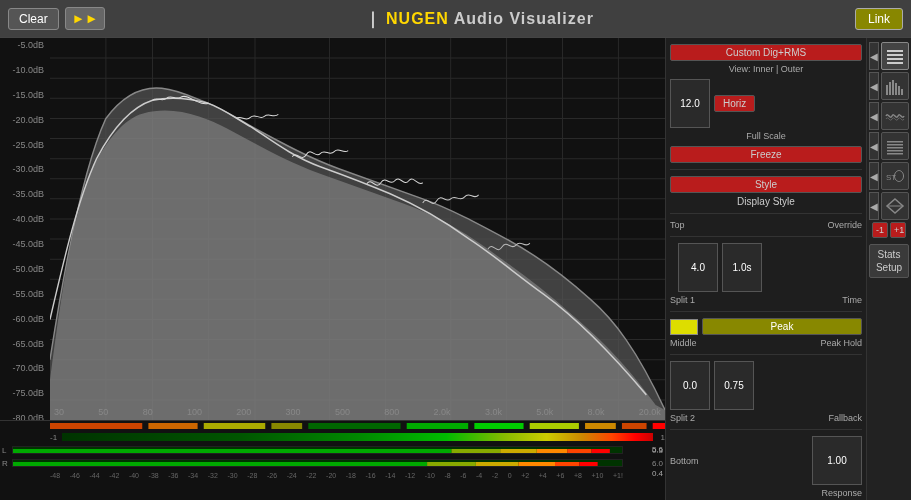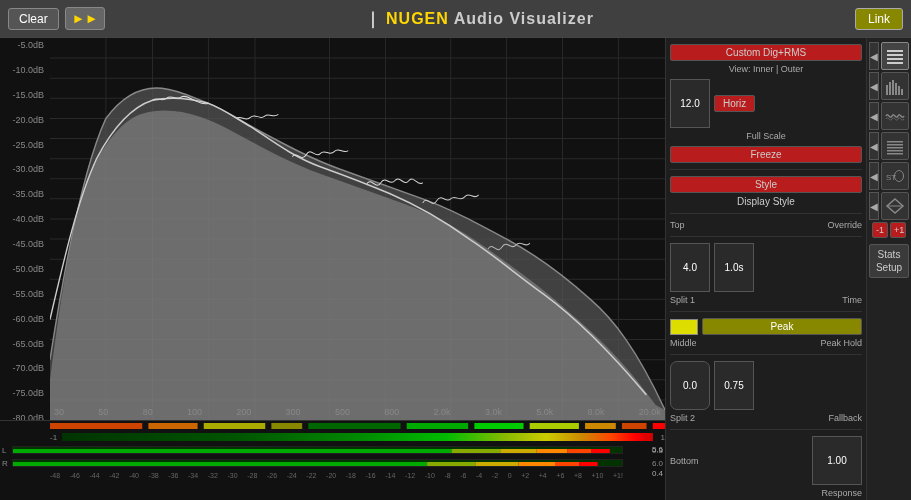--- a/index.html
+++ b/index.html
@@ -542,21 +542,21 @@
       <div class="section-divider" style="margin:3px 0;"></div>
 
       <div class="label-pair">
         <span class="ctrl-label">Top</span>
         <span class="ctrl-label">Override</span>
       </div>
 
       <div class="section-divider" style="margin:3px 0;"></div>
 
       <div class="ctrl-row">
-        <input class="ctrl-input" type="text" style="width: 40px;" value="4.0">
+        <input class="ctrl-input" type="text" style="width: 40px; margin-left: 8px;" value="4.0">
         <input class="ctrl-input" type="text" style="width: 40px;" value="1.0s">
       </div>
       <div class="label-pair">
         <span class="ctrl-label">Split 1</span>
         <span class="ctrl-label">Time</span>
       </div>
 
       <div class="section-divider" style="margin:3px 0;"></div>
 
       <div class="ctrl-row">
@@ -564,21 +564,21 @@
         <button class="ctrl-btn yellow" style="flex:1;">Peak</button>
       </div>
       <div class="label-pair">
         <span class="ctrl-label">Middle</span>
         <span class="ctrl-label">Peak Hold</span>
       </div>
 
       <div class="section-divider" style="margin:3px 0;"></div>
 
       <div class="ctrl-row">
-        <input class="ctrl-input" type="text" style="width: 40px; border-radius: 7px;" value="0.0">
+        <input class="ctrl-input" type="text" style="width: 40px;" value="0.0">
         <input class="ctrl-input" type="text" style="width: 40px;" value="0.75">
       </div>
       <div class="label-pair">
         <span class="ctrl-label">Split 2</span>
         <span class="ctrl-label">Fallback</span>
       </div>
 
       <div class="section-divider" style="margin:3px 0;"></div>
 
       <div class="ctrl-row">

